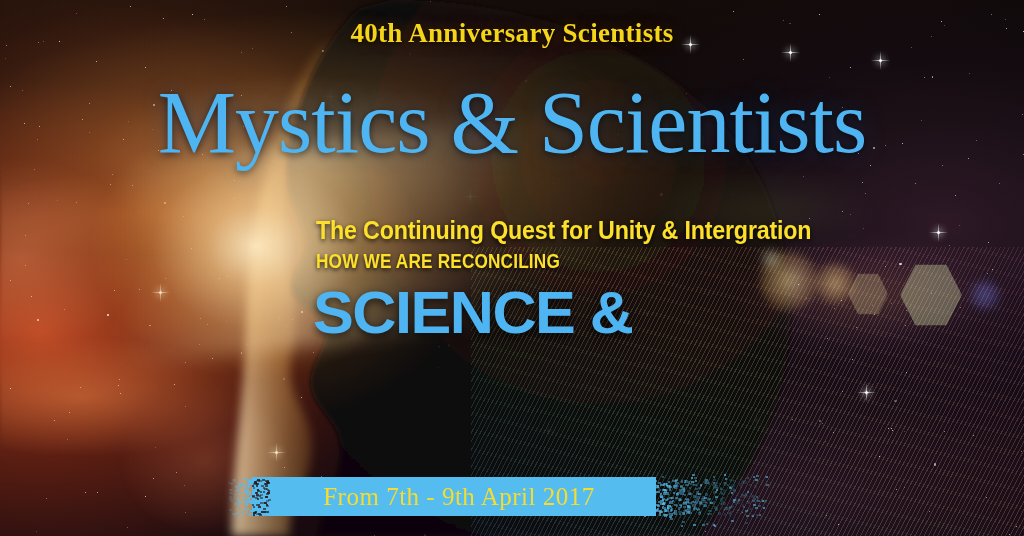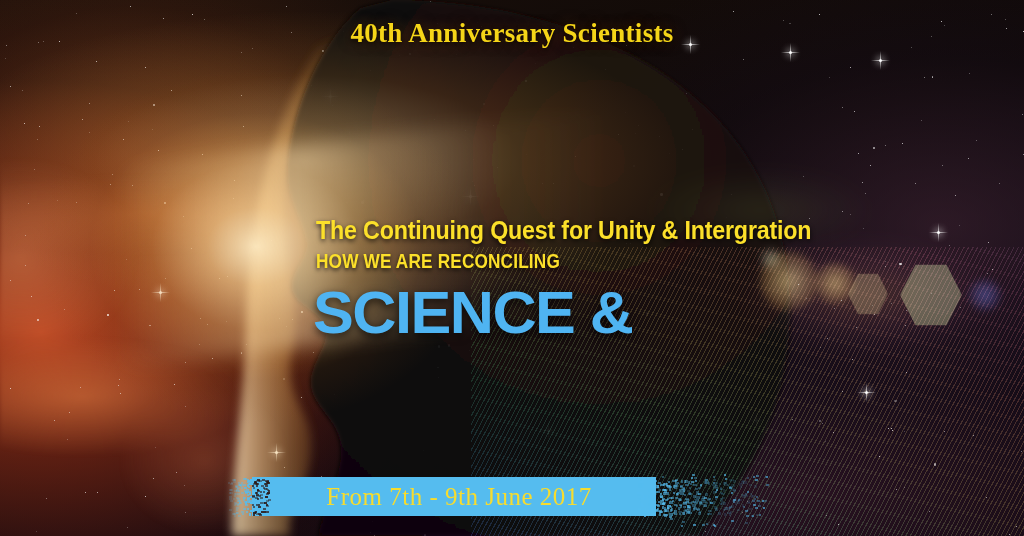--- a/index.html
+++ b/index.html
@@ -618,31 +618,32 @@
   <div class="flare hex" style="left:848px;top:272px;width:40px;height:44px;background:rgba(212,196,128,.26);"></div>
   <div class="flare orb" style="left:814px;top:262px;width:42px;height:42px;background:radial-gradient(circle,rgba(255,214,120,.50) 0%,rgba(255,190,90,.18) 60%,rgba(0,0,0,0) 75%);"></div>
   <div class="flare orb" style="left:758px;top:250px;width:62px;height:62px;background:radial-gradient(circle,rgba(255,224,140,.52) 0%,rgba(240,180,80,.20) 58%,rgba(0,0,0,0) 74%);"></div>
   <div class="flare orb" style="left:968px;top:278px;width:34px;height:34px;background:radial-gradient(circle,rgba(90,110,220,.45) 0%,rgba(60,80,190,.16) 60%,rgba(0,0,0,0) 76%);"></div>
   <div class="flare orb" style="left:758px;top:246px;width:26px;height:26px;background:radial-gradient(circle,rgba(230,240,200,.40) 0%,rgba(0,0,0,0) 72%);"></div>
   <div class="flare" style="left:700px;top:200px;width:330px;height:190px;background:radial-gradient(ellipse 50% 40% at 50% 50%,rgba(190,120,70,.22) 0%,rgba(120,60,90,.10) 50%,rgba(0,0,0,0) 76%);filter:blur(8px);"></div>
   <div class="flare" style="left:610px;top:150px;width:300px;height:120px;background:radial-gradient(ellipse 50% 44% at 50% 50%,rgba(120,150,60,.16) 0%,rgba(0,0,0,0) 74%);filter:blur(10px);"></div>
 
   <div class="txt" id="kicker">40th Anniversary Scientists</div>
 
+  <h1 class="txt" id="title" style="margin:0;">Mystics &amp; Scientists</h1>
 
   <div class="txt" id="subtitle">The Continuing Quest for Unity &amp; Intergration</div>
 
   <div class="txt" id="eyebrow">HOW WE ARE RECONCILING</div>
 
   <div class="txt" id="science">SCIENCE &amp;</div>
 
 
   <div id="date-banner">
     <div class="banner-bar"></div>
-    <div class="banner-text">From 7th - 9th June 2017</div>
+    <div class="banner-text">From 7th - 9th April 2017</div>
     <div id="shards-right">
         <span class="shard" style="left:452.5px;top:4.3px;width:4px;height:3px;opacity:0.27;"></span>
         <span class="shard" style="left:414.6px;top:7.7px;width:4px;height:3px;opacity:0.53;"></span>
         <span class="shard" style="left:443.5px;top:14.2px;width:3px;height:2px;opacity:0.32;"></span>
         <span class="shard" style="left:397.5px;top:11.7px;width:2px;height:2px;opacity:0.71;"></span>
         <span class="shard" style="left:455.5px;top:33.1px;width:2px;height:2px;opacity:0.25;"></span>
         <span class="shard" style="left:387.1px;top:25.1px;width:3px;height:3px;opacity:0.87;"></span>
         <span class="shard" style="left:496.5px;top:6.6px;width:3px;height:2px;opacity:0.12;"></span>
         <span class="shard" style="left:388.0px;top:23.4px;width:2px;height:3px;opacity:0.85;"></span>
         <span class="shard" style="left:395.2px;top:21.1px;width:2px;height:2px;opacity:0.74;"></span>

